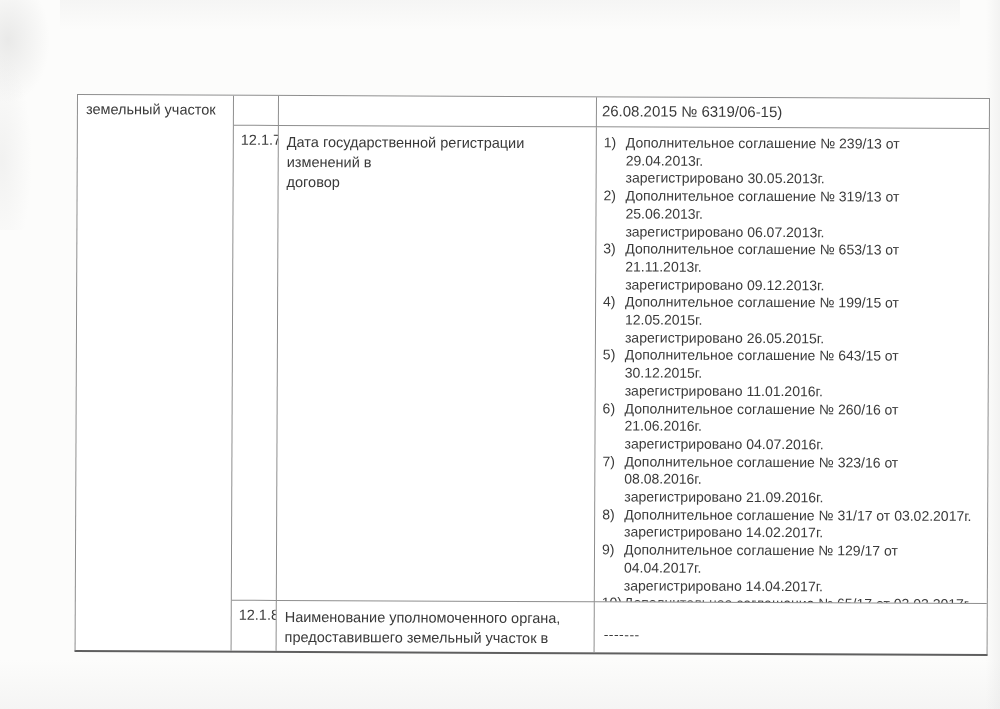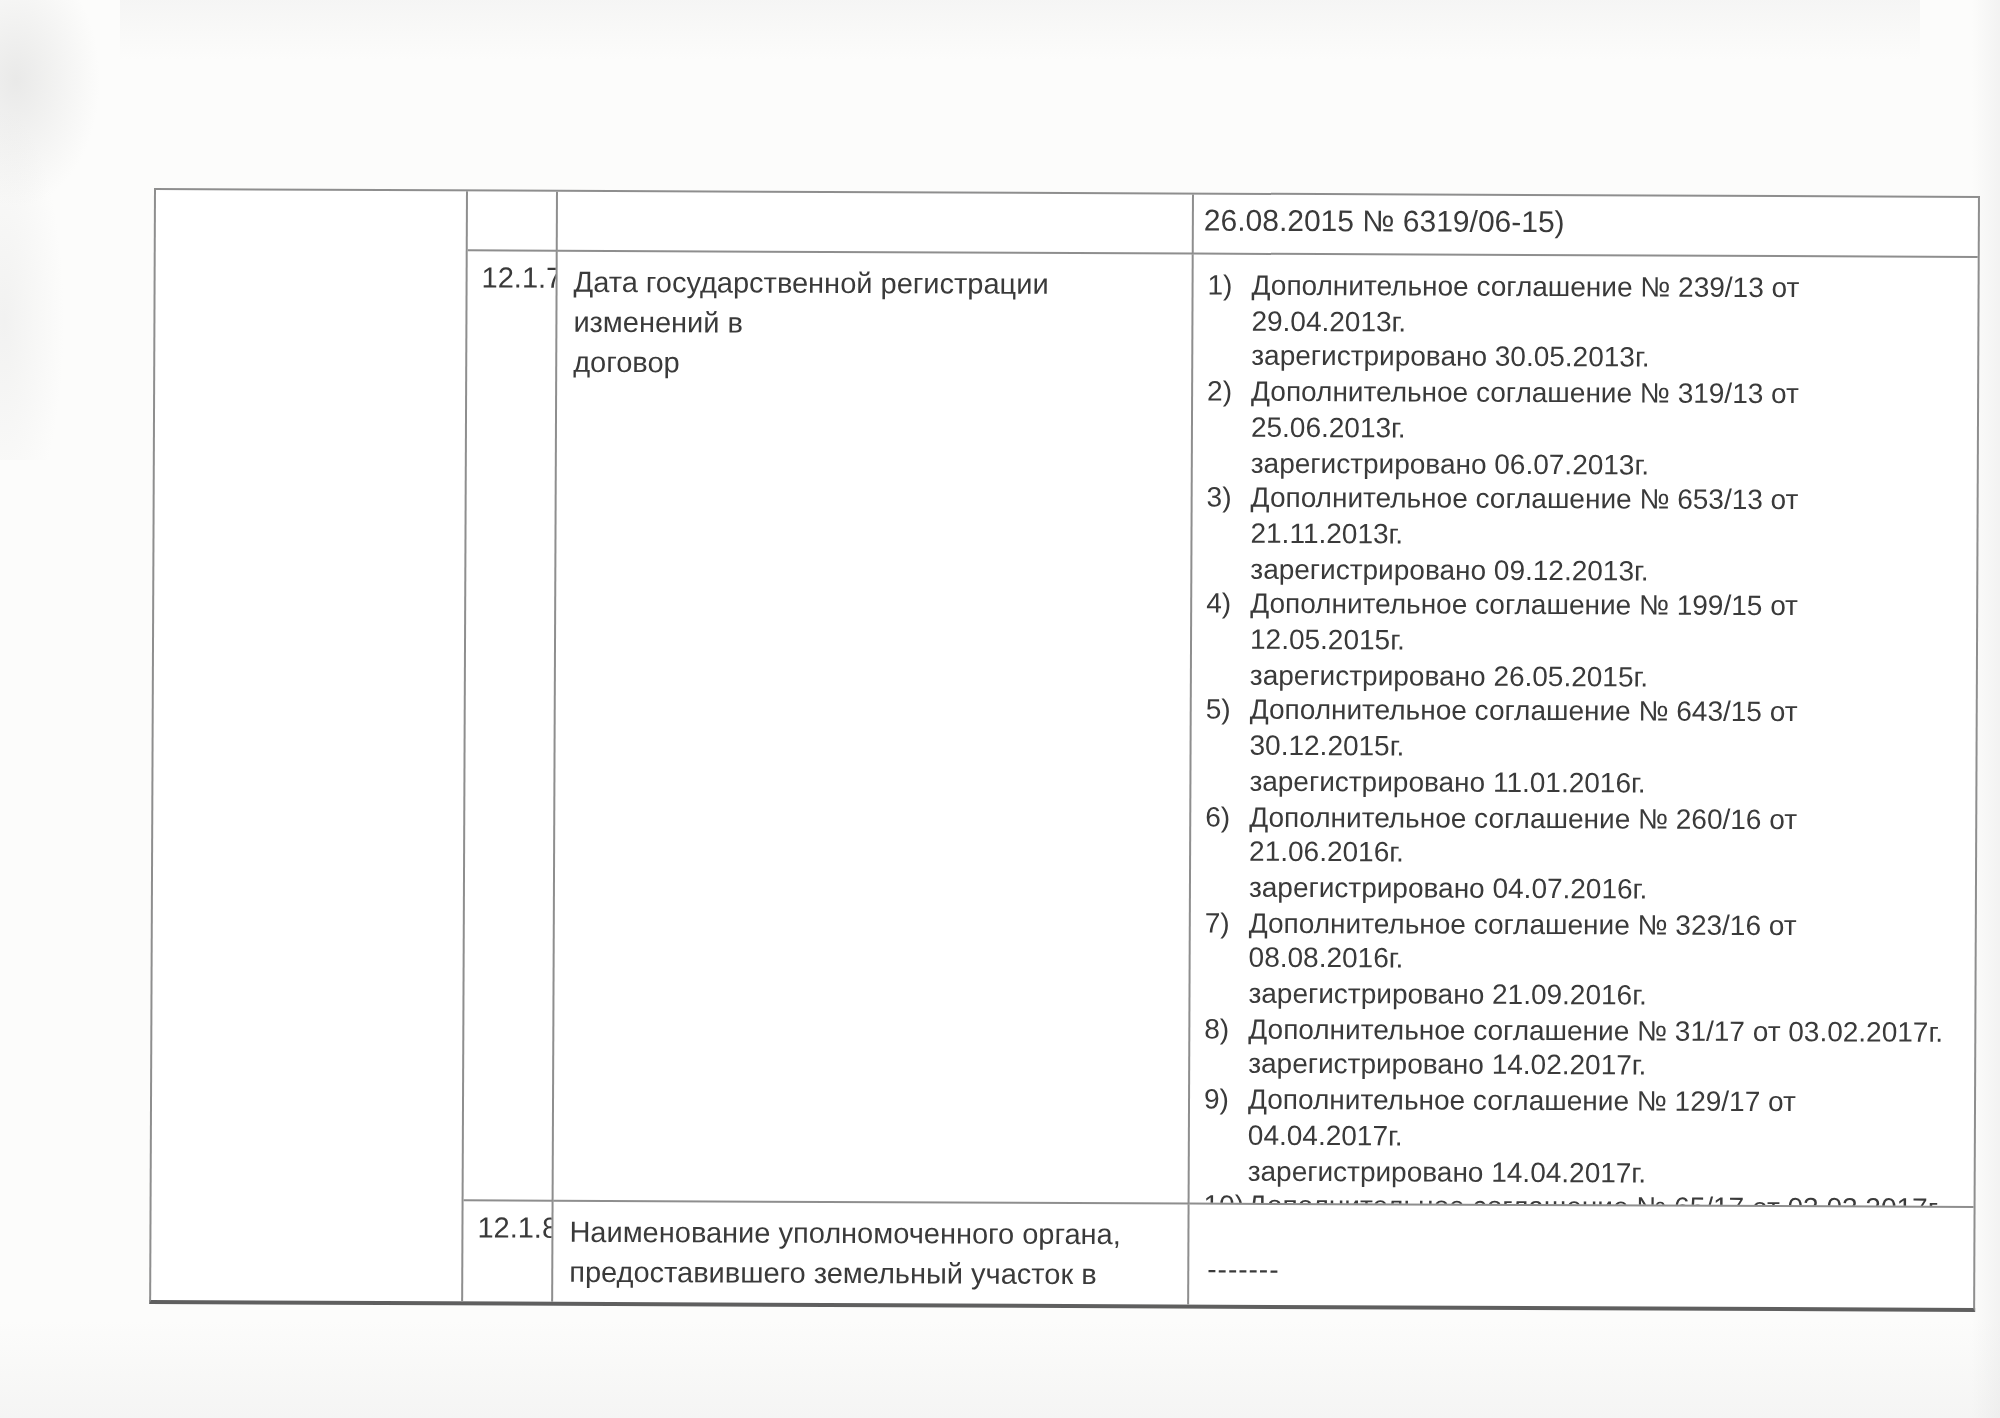--- a/index.html
+++ b/index.html
@@ -61,20 +61,21 @@
 <body>
 
 <div class="scan-noise smudge-tl"></div>
 <div class="scan-noise smudge-top"></div>
 <div class="scan-noise smudge-bottom"></div>
 <div class="scan-noise smudge-right"></div>
 
 <div class="scan-table">
 
   <div class="cell col1 b-r">
+    <span class="txt-line">земельный участок</span>
   </div>
 
   <div class="cell r1-num b-r b-b"></div>
   <div class="cell r1-name b-r b-b"></div>
   <div class="cell r1-val b-b">26.08.2015 № 6319/06-15)</div>
 
   <div class="cell r2-num b-r b-b">12.1.7</div>
   <div class="cell r2-name b-r b-b">
     <span class="txt-line">Дата государственной регистрации изменений в</span>
     <span class="txt-line">договор</span>

